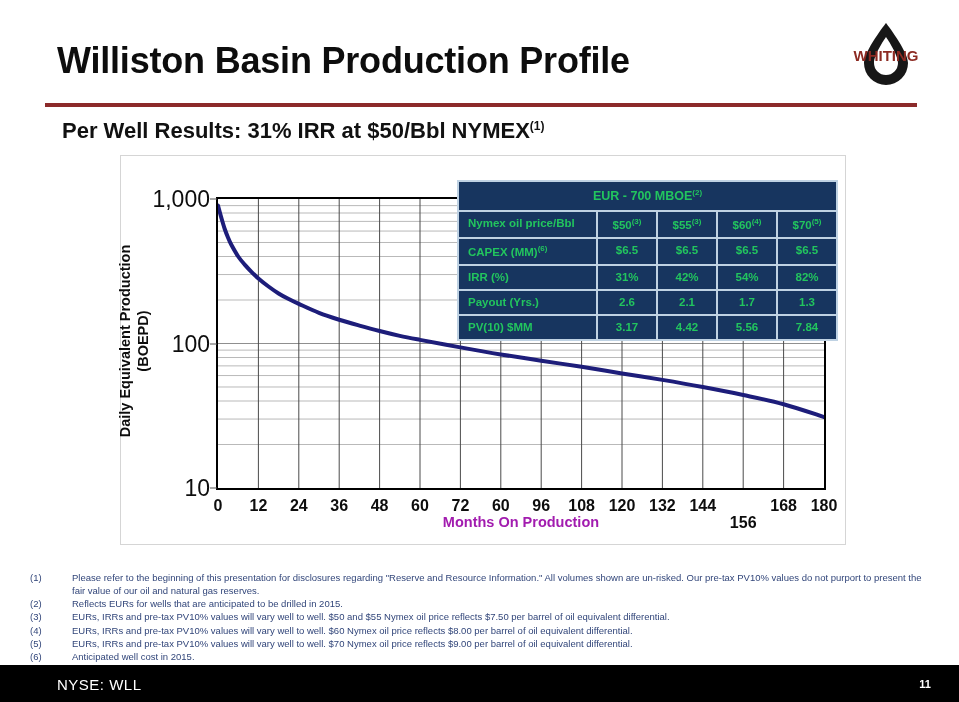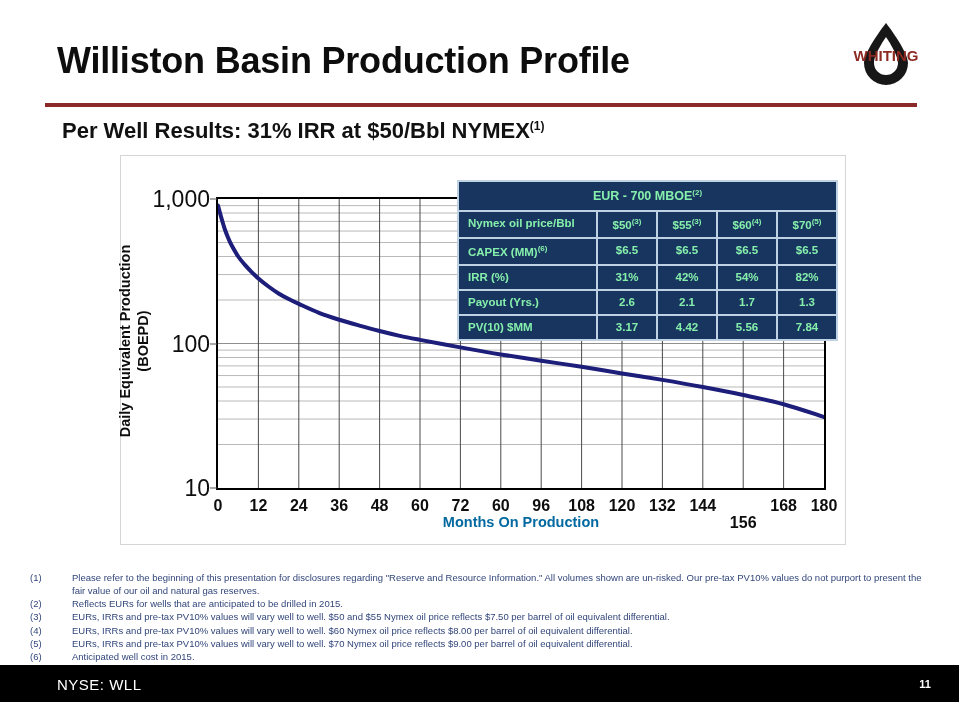--- a/index.html
+++ b/index.html
@@ -139,38 +139,38 @@
   }
 
   #x-axis-title {
     position: absolute;
     left: 95px;
     width: 610px;
     top: 358px;
     text-align: center;
     font-size: 14.5px;
     font-weight: bold;
-    color: #0369a1;
+    color: #a21caf;
   }
 
   
   #eur-table {
     position: absolute;
     left: 457px;
     top: 180px;
     width: 371px;
     border-collapse: separate;
     border-spacing: 2px;
     background: #bfd2e3;
     font-size: 11.5px;
     table-layout: fixed;
   }
   #eur-table th, #eur-table td {
     background: #17355f;
-    color: #86efac;
+    color: #22c55e;
     font-weight: bold;
     padding: 5px 6px;
     text-align: center;
     white-space: nowrap;
     line-height: 1.15;
   }
   #eur-table .rowlabel { text-align: left; padding-left: 9px; }
   #eur-table .title-cell { font-size: 12.5px; padding: 6px; }
   #eur-table .sup { font-size: 8px; vertical-align: super; }
   #eur-table col.labelcol { width: 137px; }

